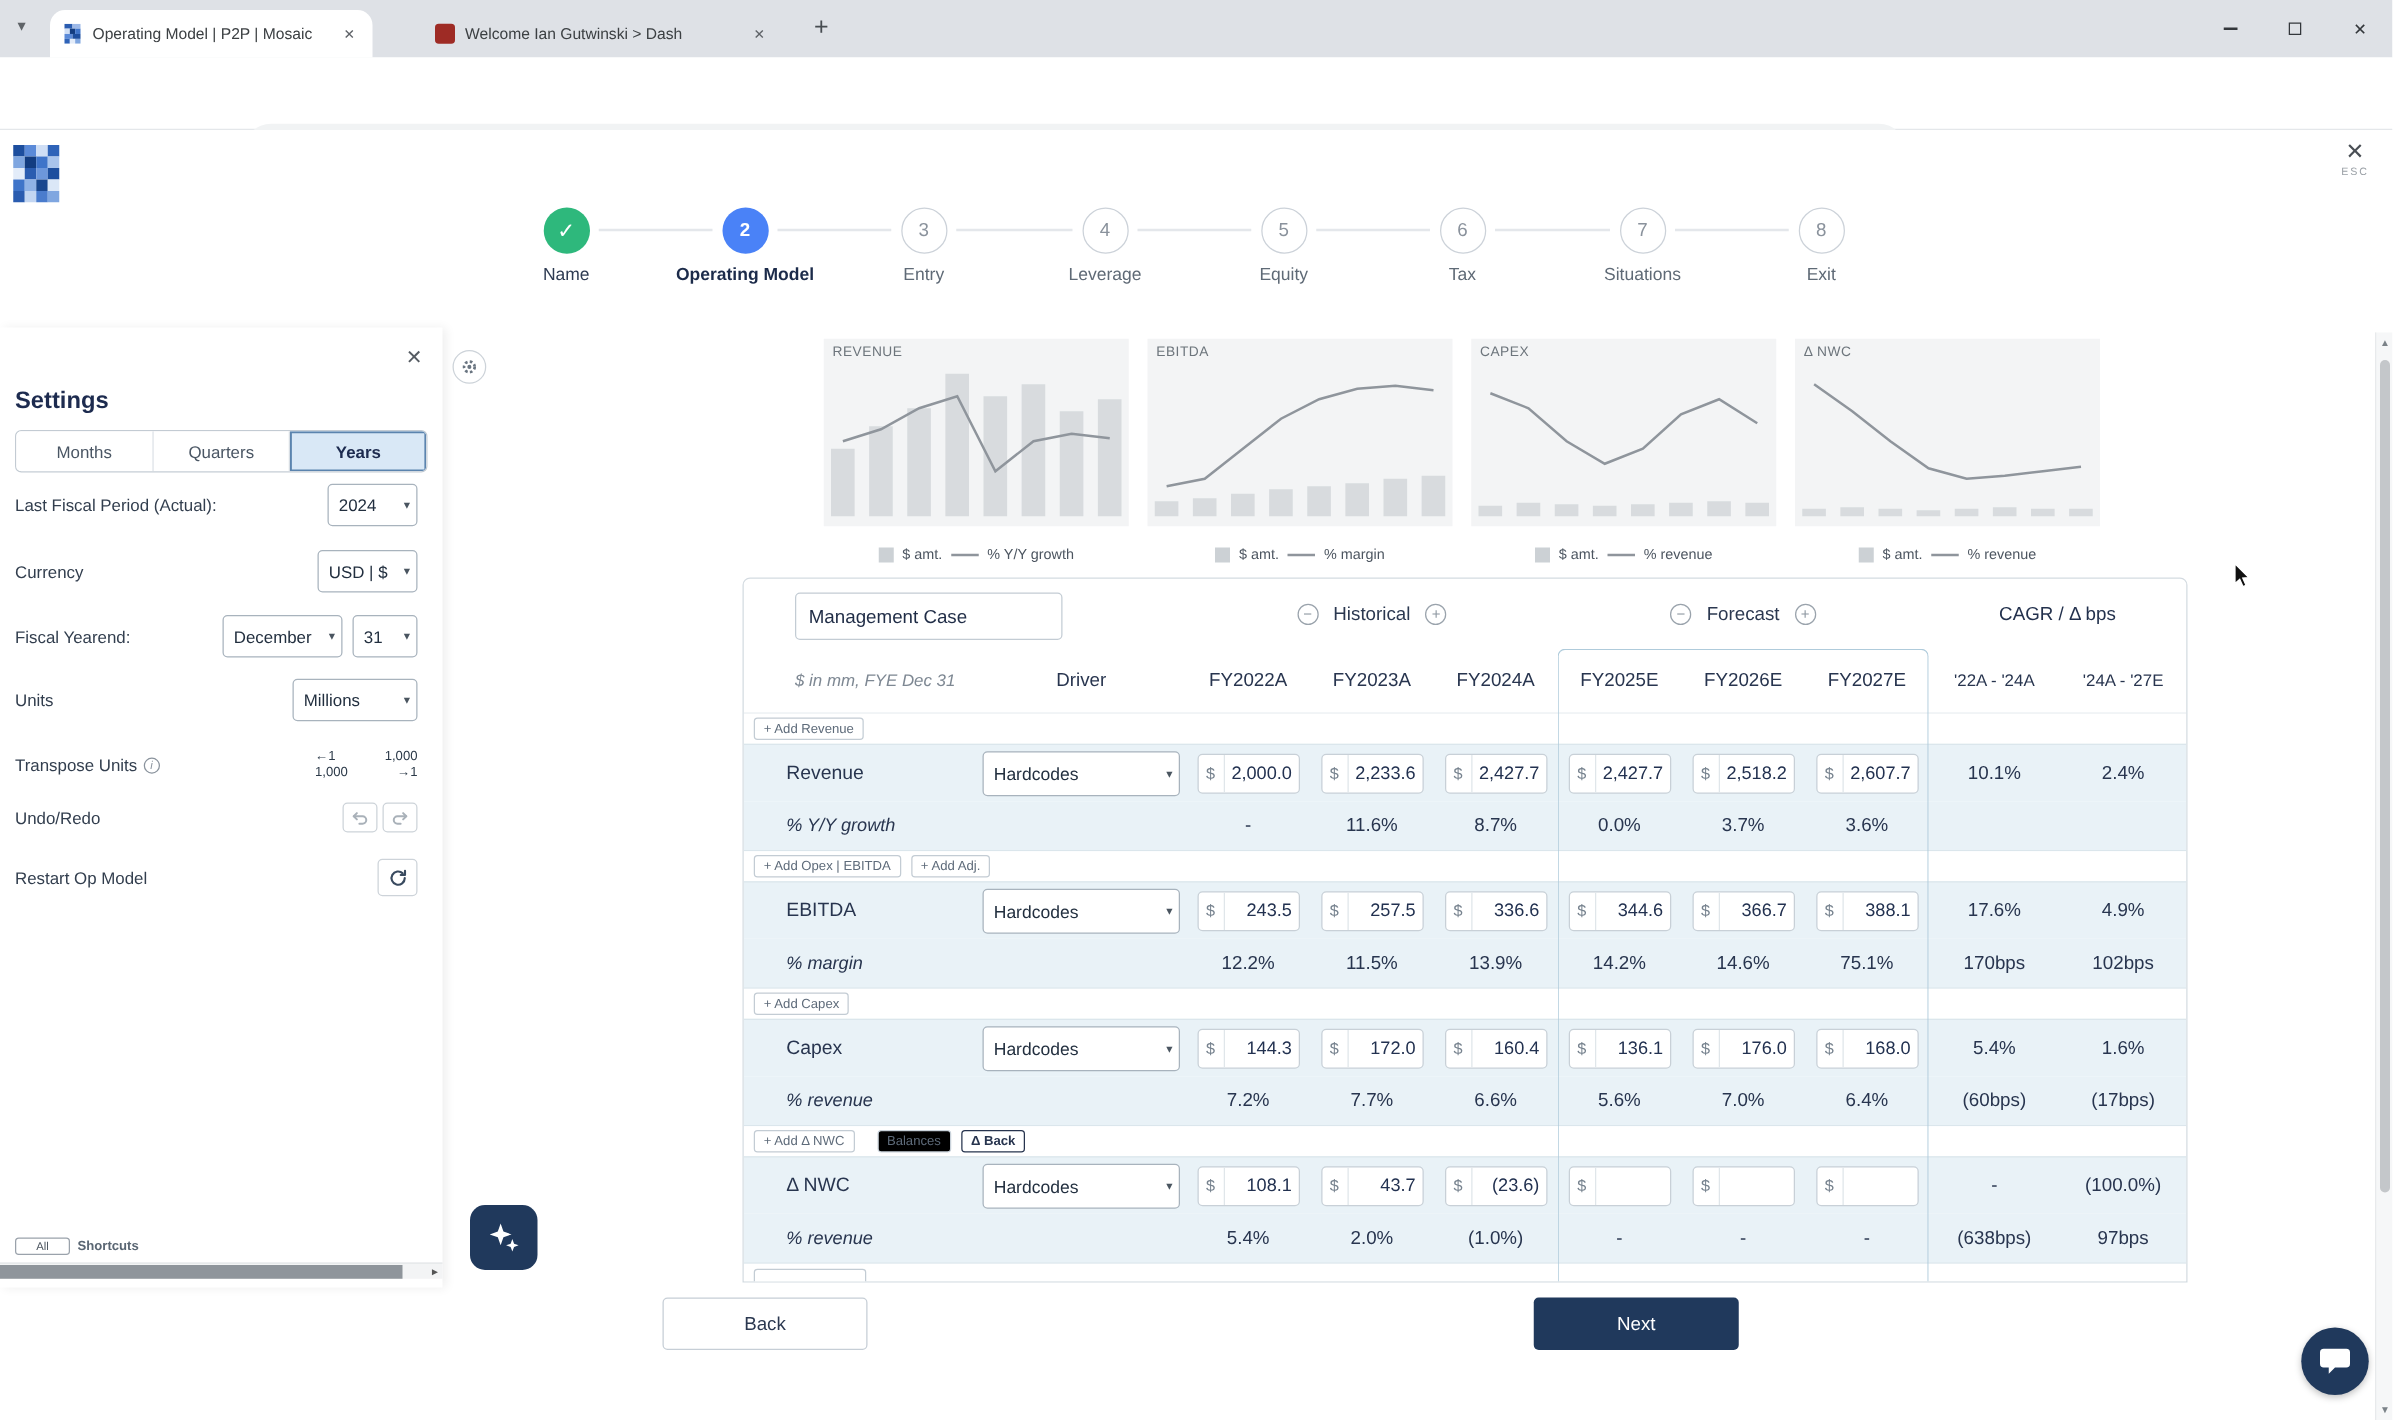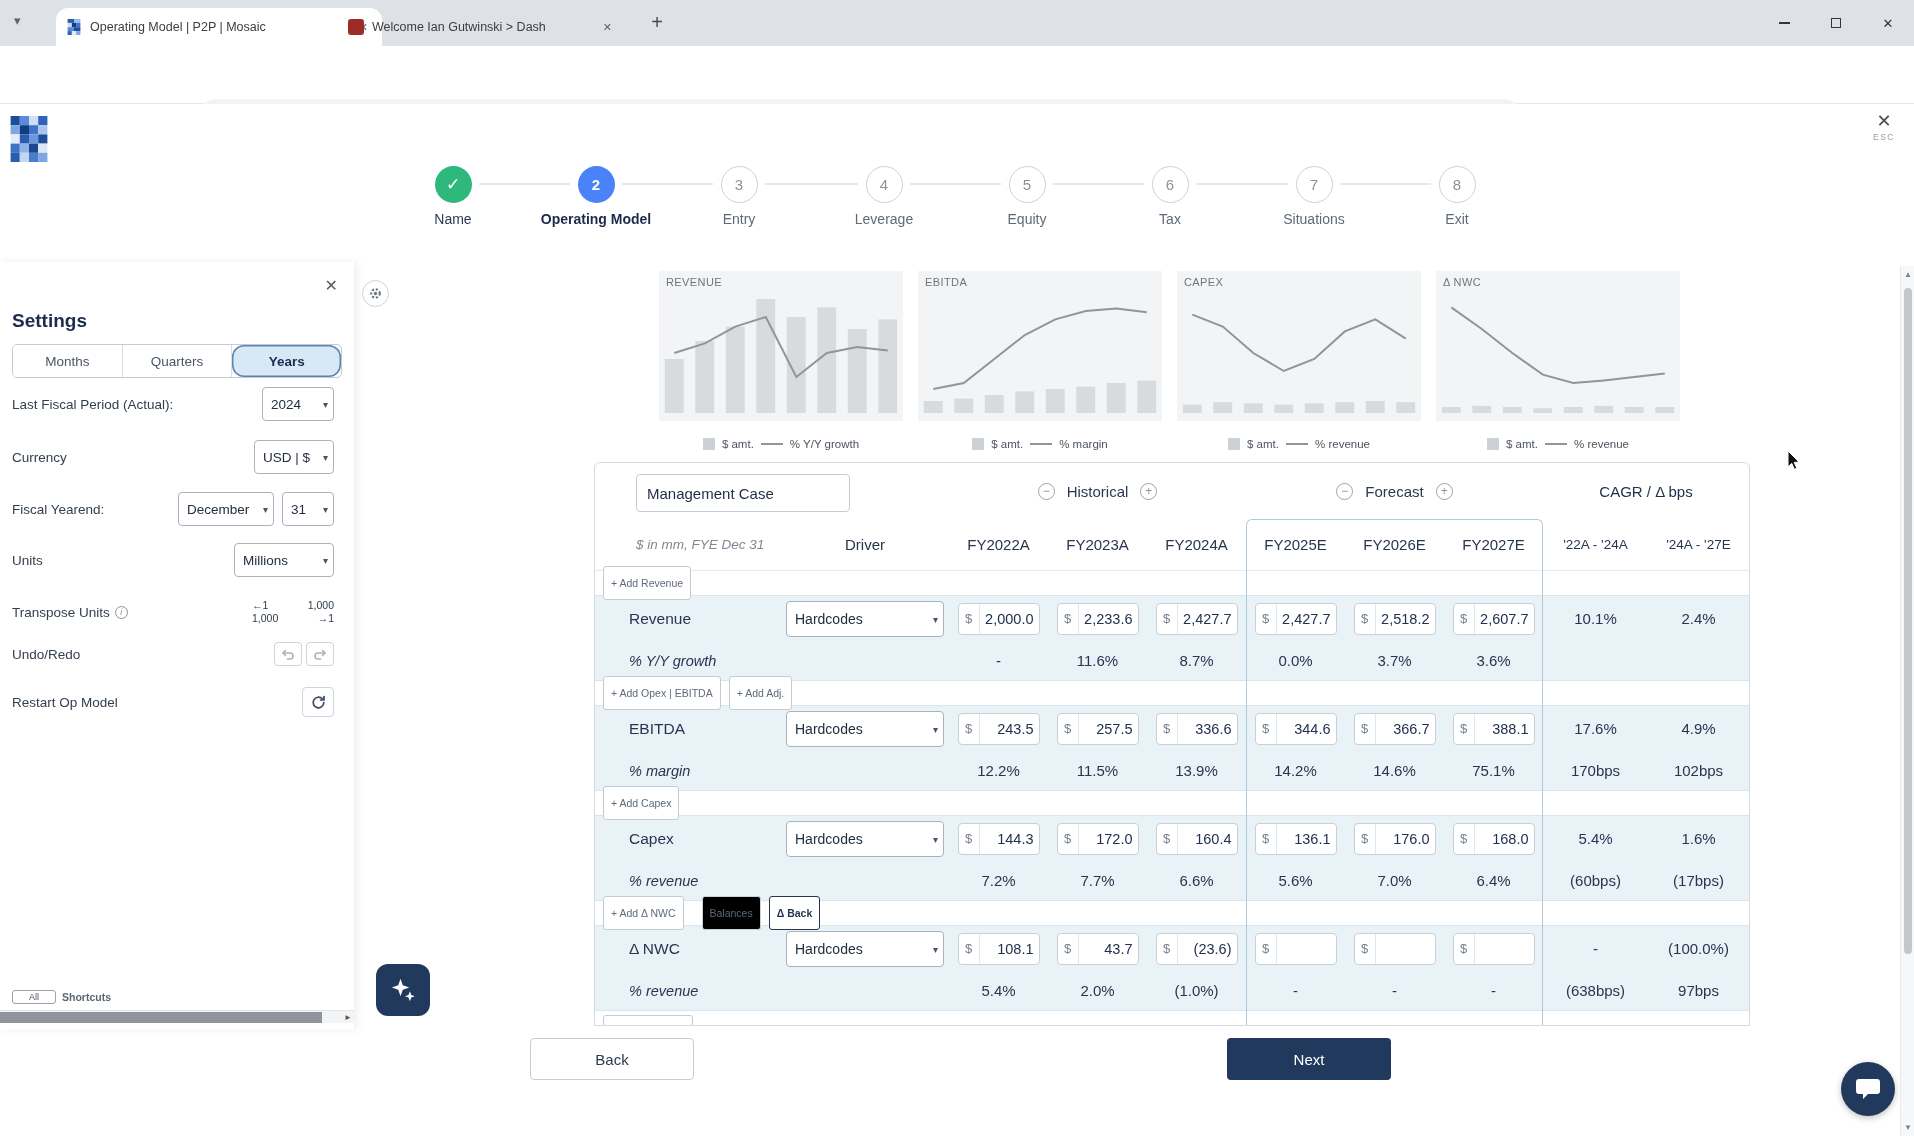--- a/index.html
+++ b/index.html
@@ -49,21 +49,21 @@
   .slabel { margin-top:8px; font-size:14px; color:#5f6a76; }
   .step.done .slabel { color:#2e3b52; }
   .step.active .slabel { color:#1c2b4a; font-weight:bold; }
 
   
   .settings { position:absolute; left:0; top:158px; width:354px; height:768px; background:#fff; box-shadow:3px 0 8px rgba(0,0,0,0.07); z-index:6; }
   .settings .pclose { position:absolute; right:16px; top:14px; font-size:16px; color:#555b62; }
   .stitle { position:absolute; left:12px; top:48px; font-size:19px; font-weight:bold; color:#1d2b4f; }
   .segmented { position:absolute; left:12px; top:82px; width:330px; height:34px; display:flex; border:1px solid #c3cbd3; border-radius:5px; overflow:hidden; }
   .seg { flex:1; display:flex; align-items:center; justify-content:center; font-size:13.5px; color:#4a5664; background:#fff; border-right:1px solid #d7dde3; }
-  .seg:last-child { border-right:none;border-radius:12px; }
+  .seg:last-child { border-right:none; }
   .seg.sel { background:#d9e8f6; color:#1d2b4f; font-weight:bold; box-shadow:inset 0 0 0 1.5px #5b84ae; }
   .srow { position:absolute; left:12px; width:330px; height:38px; display:flex; align-items:center; }
   .srow .lab { font-size:13.5px; color:#323e4e; display:flex; align-items:center; gap:5px; }
   .selwrap { position:relative; display:inline-block; height:34px; }
   .selwrap select { appearance:none; -webkit-appearance:none; width:100%; height:100%; border:1px solid #a8b3bd; border-radius:4px; background:#fff; font-family:"Liberation Sans",sans-serif; font-size:13.5px; color:#222f3f; padding:0 20px 0 8px; }
   .selwrap::after { content:"\25BE"; position:absolute; right:6px; top:50%; transform:translateY(-50%); color:#4a5560; pointer-events:none; font-size:10px; }
   .pushR { position:absolute; }
   .transbox { font-size:10.5px; color:#2c3a49; width:82px; line-height:13px; }
   .transbox .tr { display:flex; justify-content:space-between; }
   .iconbtn { border:1px solid #cdd3d9; border-radius:4px; background:#fff; display:flex; align-items:center; justify-content:center; }
@@ -94,21 +94,21 @@
   .gname { font-size:15px; color:#2b3850; }
   .cagr-h { position:absolute; top:0; height:56px; display:flex; align-items:center; justify-content:center; font-size:15px; color:#23314d; }
   .trow { display:grid; grid-template-columns:186px 168px repeat(6,99px) 105px 101px; align-items:center; }
   .thead2 { height:52px; border-bottom:1px solid #e6ebf0; }
   .cell.c { display:flex; align-items:center; justify-content:center; font-size:15px; color:#28354f; }
   .colh { font-size:14.5px; color:#2b3850; }
   .colh.small { font-size:13.5px; }
   .note { font-style:italic; color:#7e8893; font-size:13.5px; padding-left:41px; }
   .chiprow { height:24px; display:flex; align-items:center; padding-left:8px; gap:8px; background:#fff; }
   .chiprow.cut { height:16px; overflow:hidden; align-items:flex-start; padding-top:4px; }
-  .chip { height:18px; border:1px solid #c3ccd4; border-radius:3px; background:#fff; font-size:10.5px; color:#5e6b7a; display:inline-flex; align-items:center; padding:16px 7px; white-space:nowrap; }
+  .chip { height:18px; border:1px solid #c3ccd4; border-radius:3px; background:#fff; font-size:10.5px; color:#5e6b7a; display:inline-flex; align-items:center; padding:0 7px; white-space:nowrap; }
   .chip.gray { background:#000000; border-color:#c9d2da; margin-left:10px; }
   .chip.darksel { border:1.5px solid #27344e; color:#27344e; font-weight:bold; }
   .trow.data { height:46px; background:#e9f2f7; border-top:1px solid #dbe6ec; }
   .trow.pct { height:40px; background:#e9f2f7; border-bottom:1px solid #dbe6ec; }
   .lbl { padding-left:34px; font-size:15.5px; color:#28354f; }
   .lbl.i { font-style:italic; font-size:14.5px; }
   .drv { width:158px; margin-left:5px; height:36px; }
   .drv select { font-size:14px; }
   .money { width:82px; height:32px; border:1px solid #c8d0d7; border-radius:4px; background:#fff; display:flex; align-items:center; overflow:hidden; }
   .money .cur { width:21px; align-self:stretch; display:flex; align-items:center; justify-content:center; font-size:13px; color:#76828e; border-right:1px solid #e0e6ea; }
@@ -130,21 +130,21 @@
 
   .cursor { position:absolute; left:1787px; top:346px; width:20px; height:22px; z-index:50; }
 </style>
 </head>
 <body>
 
 <div id="screen">
 
   <div class="tabstrip">
     <div class="tabsearch">▾</div>
-    <div class="tab active" style="left:56px; width:326px;">
+    <div class="tab active" style="left:40px; width:258px;">
       <svg class="fav" viewBox="0 0 36 45">
           <rect x="0" y="0" width="18" height="11" fill="#2a5cb0"></rect>
           <rect x="18" y="0" width="18" height="11" fill="#9db9e8"></rect>
           <rect x="0" y="11" width="12" height="12" fill="#cfdef5"></rect>
           <rect x="12" y="11" width="12" height="12" fill="#123c80"></rect>
           <rect x="24" y="11" width="12" height="12" fill="#3f74c9"></rect>
           <rect x="0" y="23" width="18" height="11" fill="#5b8ad8"></rect>
           <rect x="18" y="23" width="18" height="11" fill="#1d4e9e"></rect>
           <rect x="0" y="34" width="12" height="11" fill="#2f63b8"></rect>
           <rect x="12" y="34" width="12" height="11" fill="#e3ecf9"></rect>

